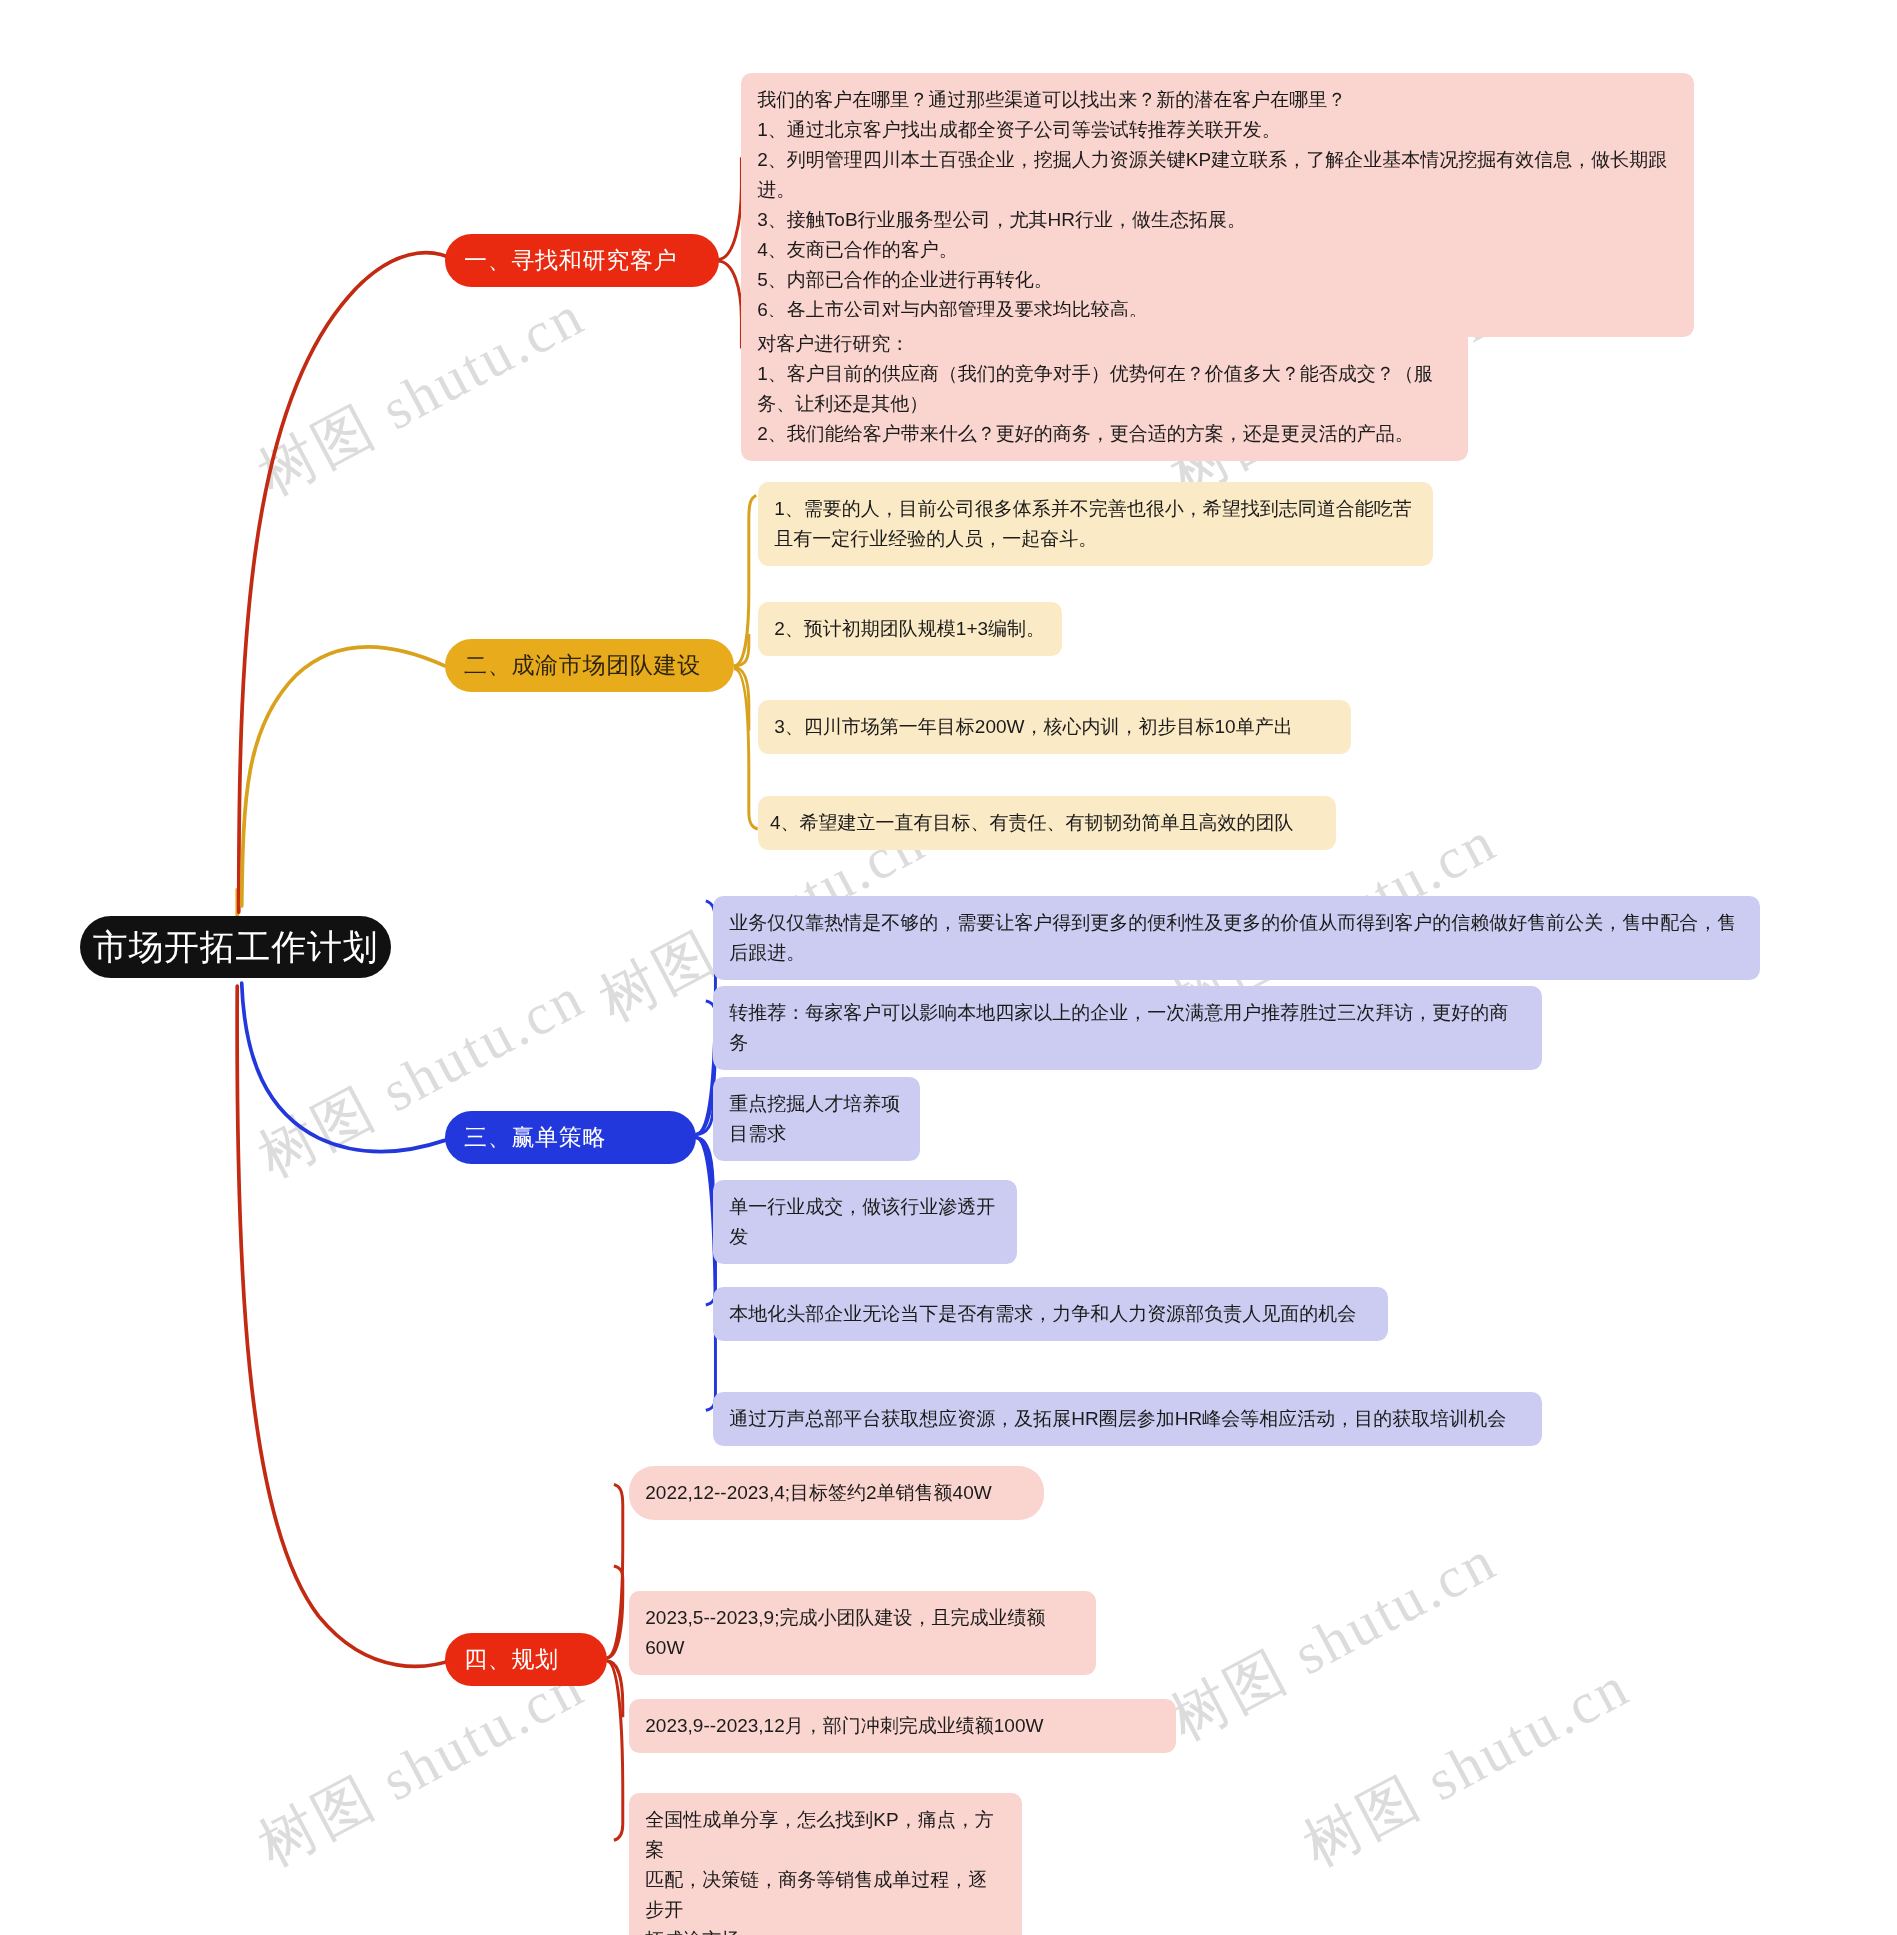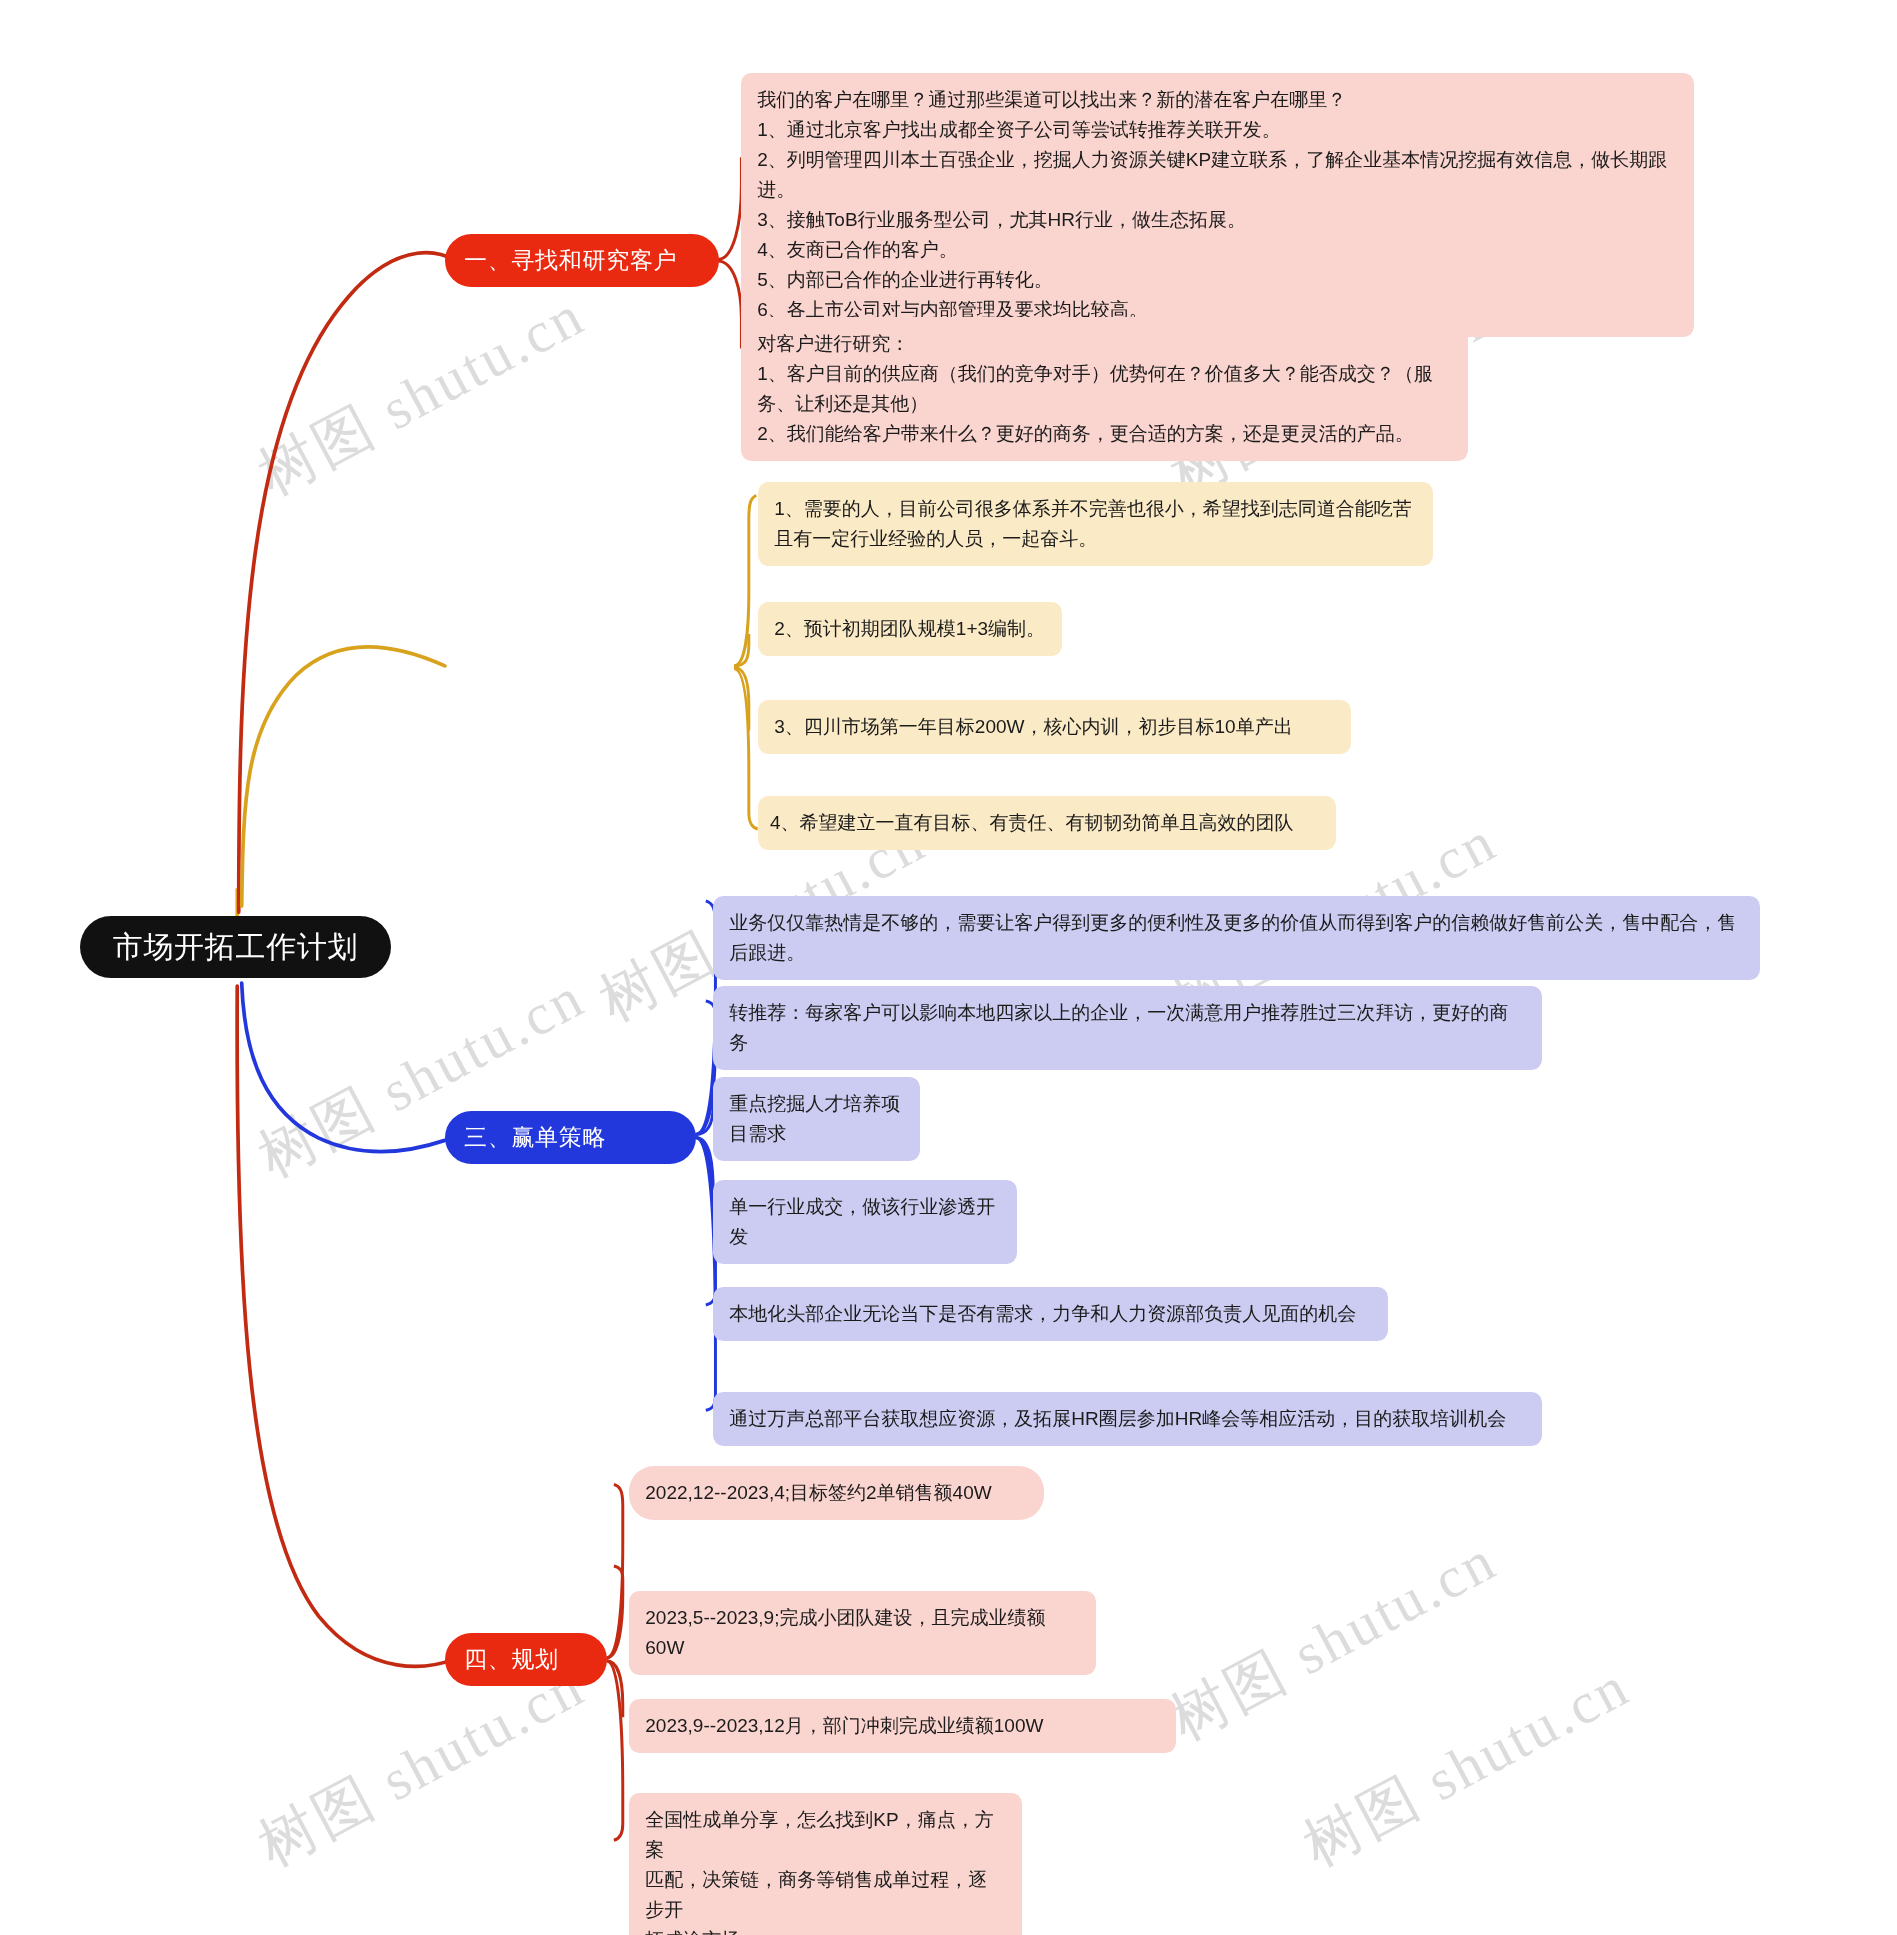--- a/index.html
+++ b/index.html
@@ -53,21 +53,21 @@
     white-space: pre-line;
   }
   .root {
     left: 80px;
     top: 916px;
     width: 311px;
     height: 62px;
     background: #111111;
     border-radius: 31px;
     color: #ffffff;
-    font-size: 30px;
+    font-size: 35px;
     line-height: 62px;
     text-align: center;
     letter-spacing: 0.7px;
   }
   .branch {
     border-radius: 30px;
     height: 53px;
     line-height: 53px;
     text-align: left;
     font-size: 23px;
@@ -147,20 +147,21 @@
 2、列明管理四川本土百强企业，挖掘人力资源关键KP建立联系，了解企业基本情况挖掘有效信息，做长期跟进。
 3、接触ToB行业服务型公司，尤其HR行业，做生态拓展。
 4、友商已合作的客户。
 5、内部已合作的企业进行再转化。
 6、各上市公司对与内部管理及要求均比较高。</div>
 
   <div class="node leaf pink" style="left:741px; top:317px; width:727px;">对客户进行研究：
 1、客户目前的供应商（我们的竞争对手）优势何在？价值多大？能否成交？（服务、让利还是其他）
 2、我们能给客户带来什么？更好的商务，更合适的方案，还是更灵活的产品。</div>
 
+  <div class="node branch amber" style="left:445px; top:639px; width:289px;">二、成渝市场团队建设</div>
 
   <div class="node leaf cream" style="left:758px; top:482px; width:675px;">1、需要的人，目前公司很多体系并不完善也很小，希望找到志同道合能吃苦且有一定行业经验的人员，一起奋斗。</div>
 
   <div class="node leaf cream" style="left:758px; top:602px; width:304px;">2、预计初期团队规模1+3编制。</div>
 
   <div class="node leaf cream" style="left:758px; top:700px; width:593px;">3、四川市场第一年目标200W，核心内训，初步目标10单产出</div>
 
   <div class="node leaf cream" style="left:758px; top:796px; width:578px;padding-left:12px;">4、希望建立一直有目标、有责任、有韧韧劲简单且高效的团队</div>
 
   <div class="node branch blue" style="left:445px; top:1111px; width:251px;">三、赢单策略</div>

